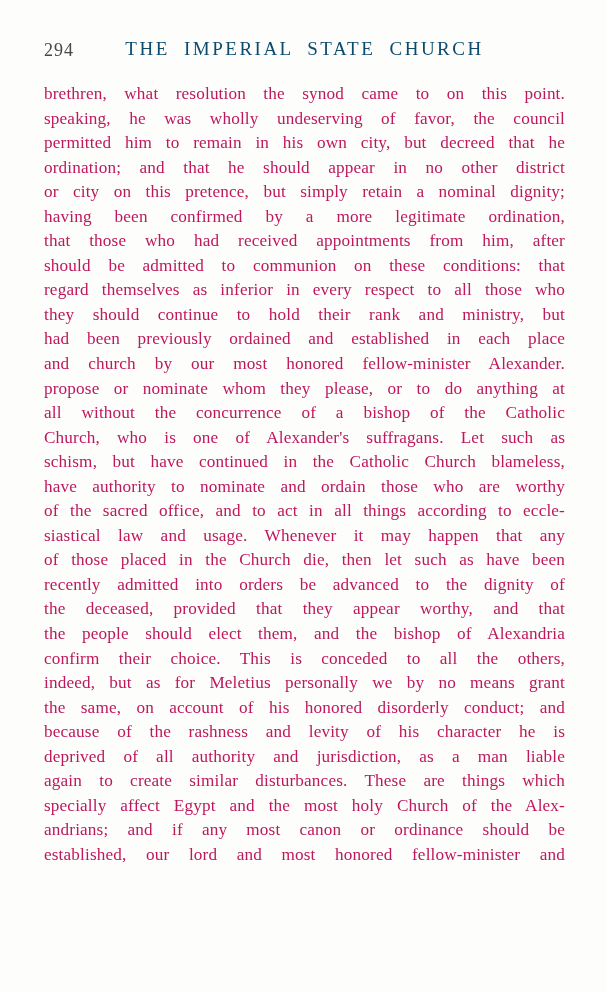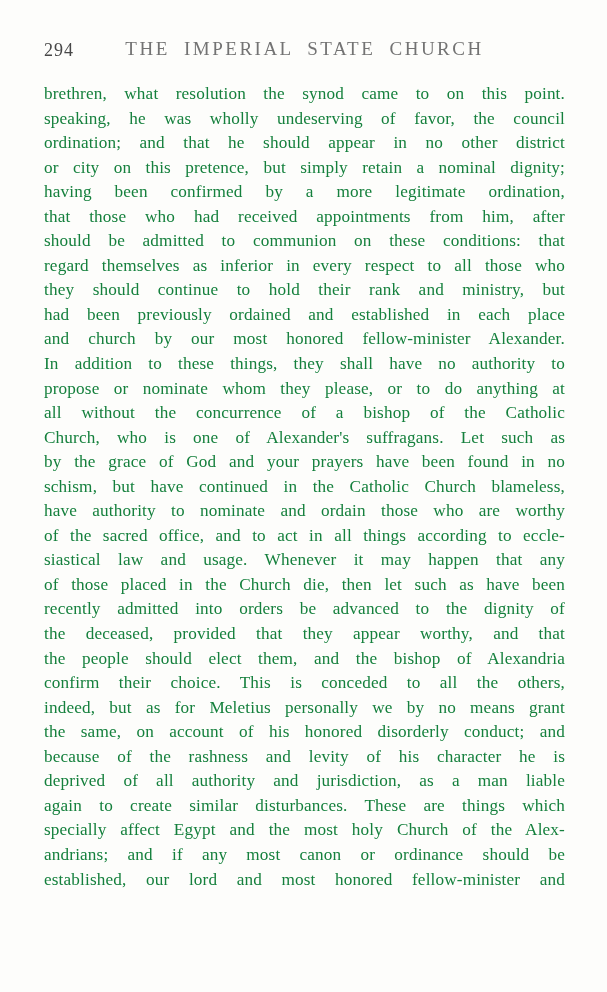--- a/index.html
+++ b/index.html
@@ -34,65 +34,64 @@
   }
   .running-title {
     position: absolute;
     left: 0;
     right: 0;
     top: 0;
     text-align: center;
     font-size: 19px;
     letter-spacing: 2.5px;
     word-spacing: 7px;
-    color: #737373;
+    color: #0c4a6e;
   }
   .text-block {
     position: absolute;
     top: 82px;
     left: 44px;
     width: 521px;
   }
   .text-line {
     font-size: 17.2px;
     line-height: 24.55px;
     height: 24.55px;
     letter-spacing: 0.15px;
     text-align: justify;
     text-align-last: justify;
     white-space: normal;
     overflow: hidden;
-    color: #15803d;
+    color: #be185d;
   }
 </style>
 </head>
 <body>
 
 <div class="page">
   <div class="running-head">
     <span class="page-number">294</span>
     <span class="running-title">THE IMPERIAL STATE CHURCH</span>
   </div>
   <div class="text-block">
       <div class="text-line">brethren, what resolution the synod came to on this point.</div>
       <div class="text-line">speaking, he was wholly undeserving of favor, the council</div>
+      <div class="text-line">permitted him to remain in his own city, but decreed that he</div>
       <div class="text-line">ordination; and that he should appear in no other district</div>
       <div class="text-line">or city on this pretence, but simply retain a nominal dignity;</div>
       <div class="text-line">having been confirmed by a more legitimate ordination,</div>
       <div class="text-line">that those who had received appointments from him, after</div>
       <div class="text-line">should be admitted to communion on these conditions: that</div>
       <div class="text-line">regard themselves as inferior in every respect to all those who</div>
       <div class="text-line">they should continue to hold their rank and ministry, but</div>
       <div class="text-line">had been previously ordained and established in each place</div>
       <div class="text-line">and church by our most honored fellow-minister Alexander.</div>
-      <div class="text-line">In addition to these things, they shall have no authority to</div>
       <div class="text-line">propose or nominate whom they please, or to do anything at</div>
       <div class="text-line">all without the concurrence of a bishop of the Catholic</div>
       <div class="text-line">Church, who is one of Alexander's suffragans. Let such as</div>
-      <div class="text-line">by the grace of God and your prayers have been found in no</div>
       <div class="text-line">schism, but have continued in the Catholic Church blameless,</div>
       <div class="text-line">have authority to nominate and ordain those who are worthy</div>
       <div class="text-line">of the sacred office, and to act in all things according to eccle-</div>
       <div class="text-line">siastical law and usage. Whenever it may happen that any</div>
       <div class="text-line">of those placed in the Church die, then let such as have been</div>
       <div class="text-line">recently admitted into orders be advanced to the dignity of</div>
       <div class="text-line">the deceased, provided that they appear worthy, and that</div>
       <div class="text-line">the people should elect them, and the bishop of Alexandria</div>
       <div class="text-line">confirm their choice. This is conceded to all the others,</div>
       <div class="text-line">indeed, but as for Meletius personally we by no means grant</div>

